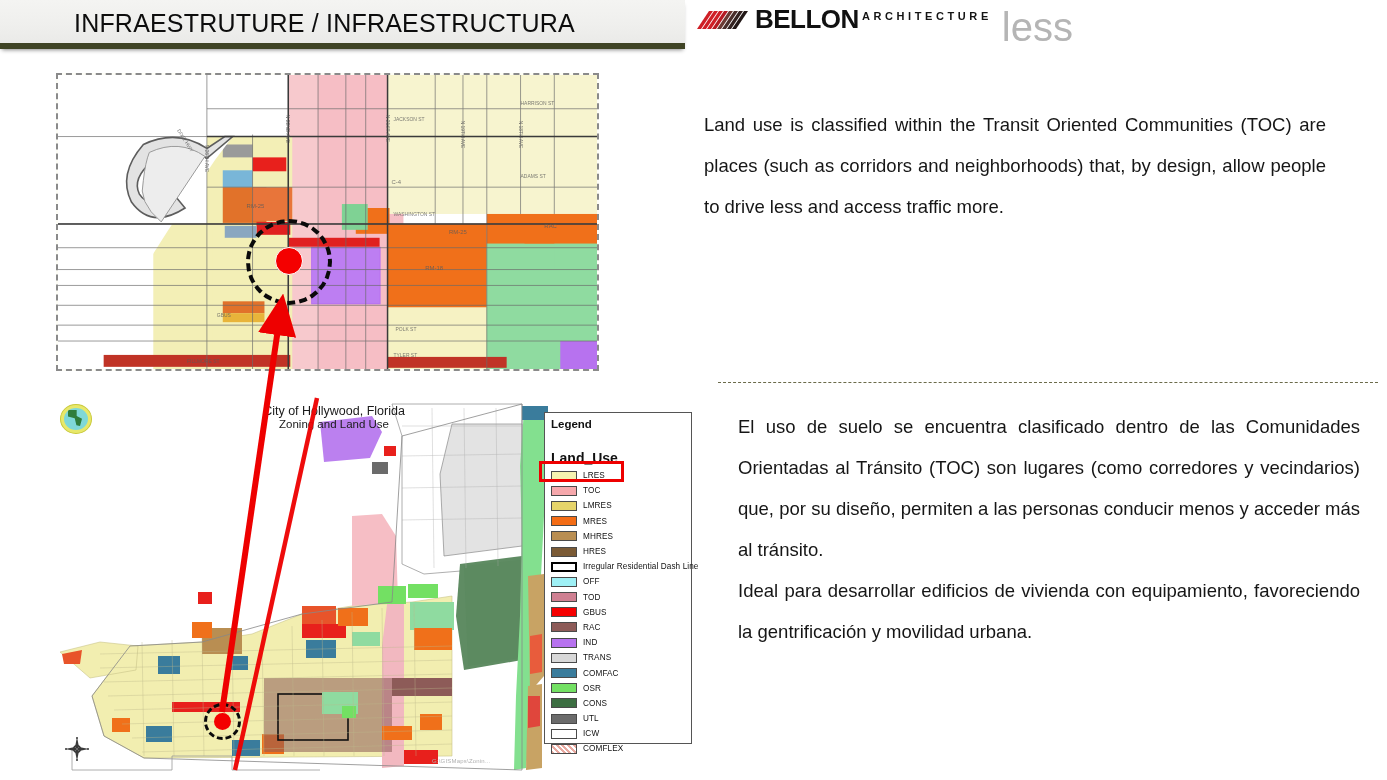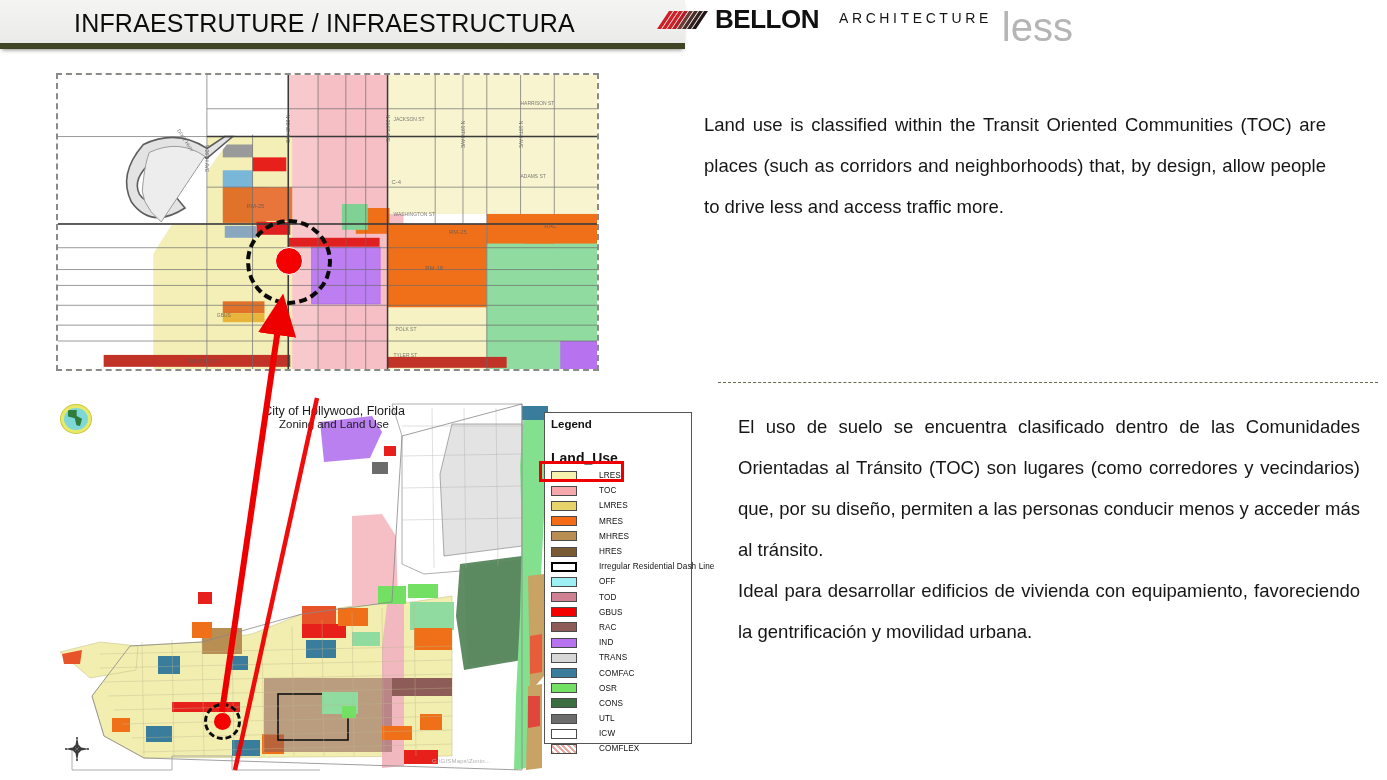--- a/index.html
+++ b/index.html
@@ -29,22 +29,22 @@
   
   .logo { position: absolute; right: 26px; top: 8px; height: 40px; display: flex; align-items: flex-start; }
   .logo-left { display: flex; flex-direction: row; align-items: flex-start; margin-top: 1px; text-align: right; }
   .logo-row { display: flex; align-items: center; }
   .logo-mark { width: 58px; height: 21px; margin-right: 2px; }
   .logo-bellon {
     font-size: 26px; font-weight: bold; letter-spacing: -0.5px;
     color: #111; line-height: 21px; font-family: "Liberation Sans", sans-serif;
   }
   .logo-arch {
-    font-size: 14px; font-weight: normal; letter-spacing: 3.6px;
-    color: #141414; margin-top: 1px; margin-left: 20px;
+    font-size: 11px; font-weight: bold; letter-spacing: 3.6px;
+    color: #141414; margin-top: 1px; margin-left: 3px;
     font-family: "Liberation Sans", sans-serif;
   }
   .logo-estar {
     font-size: 40px; color: #b5b5b5; line-height: 38px;
     margin-left: 10px; letter-spacing: 0px; font-weight: 400;
     font-family: "Liberation Sans", sans-serif;
   }
 
   
   .text-col { position: absolute; left: 704px; top: 104px; width: 622px; }
@@ -105,21 +105,21 @@
   }
 
   
   .legend {
     position: absolute; left: 544px; top: 412px; width: 148px; height: 332px;
     background: #ffffff; border: 1px solid #555; padding: 5px 6px 4px 6px;
     font-family: "Liberation Sans", sans-serif;
   }
   .legend-title { font-size: 11.5px; font-weight: bold; color: #111; margin-bottom: 20px; }
   .legend-group { font-size: 14px; font-weight: bold; color: #111; margin-bottom: 2px; }
-  .legend-item { display: flex; align-items: center; height: 15.2px; gap: 16px; }
+  .legend-item { display: flex; align-items: center; height: 15.2px; }
   .legend-swatch {
     width: 26px; height: 10px; border: 0.7px solid #4a4a4a; flex: 0 0 26px; margin-right: 6px;
   }
   .legend-label { font-size: 8.2px; color: #111; white-space: nowrap; letter-spacing: 0.1px; }
 
   .legend-highlight {
     position: absolute; left: 539px; top: 461px; width: 85px; height: 21px;
     border: 3px solid #ee0000; pointer-events: none;
   }
 

